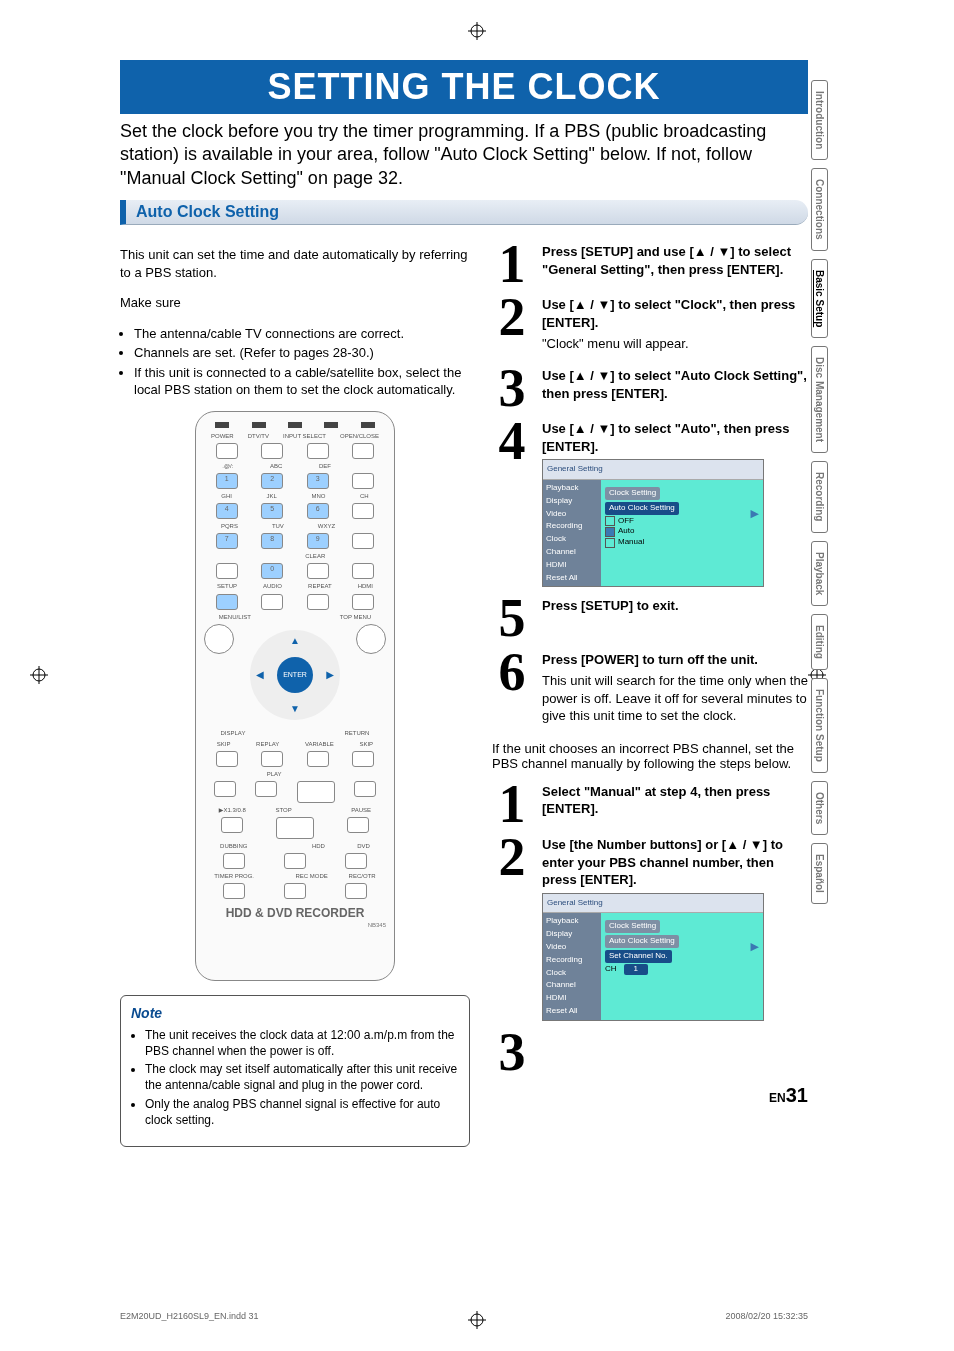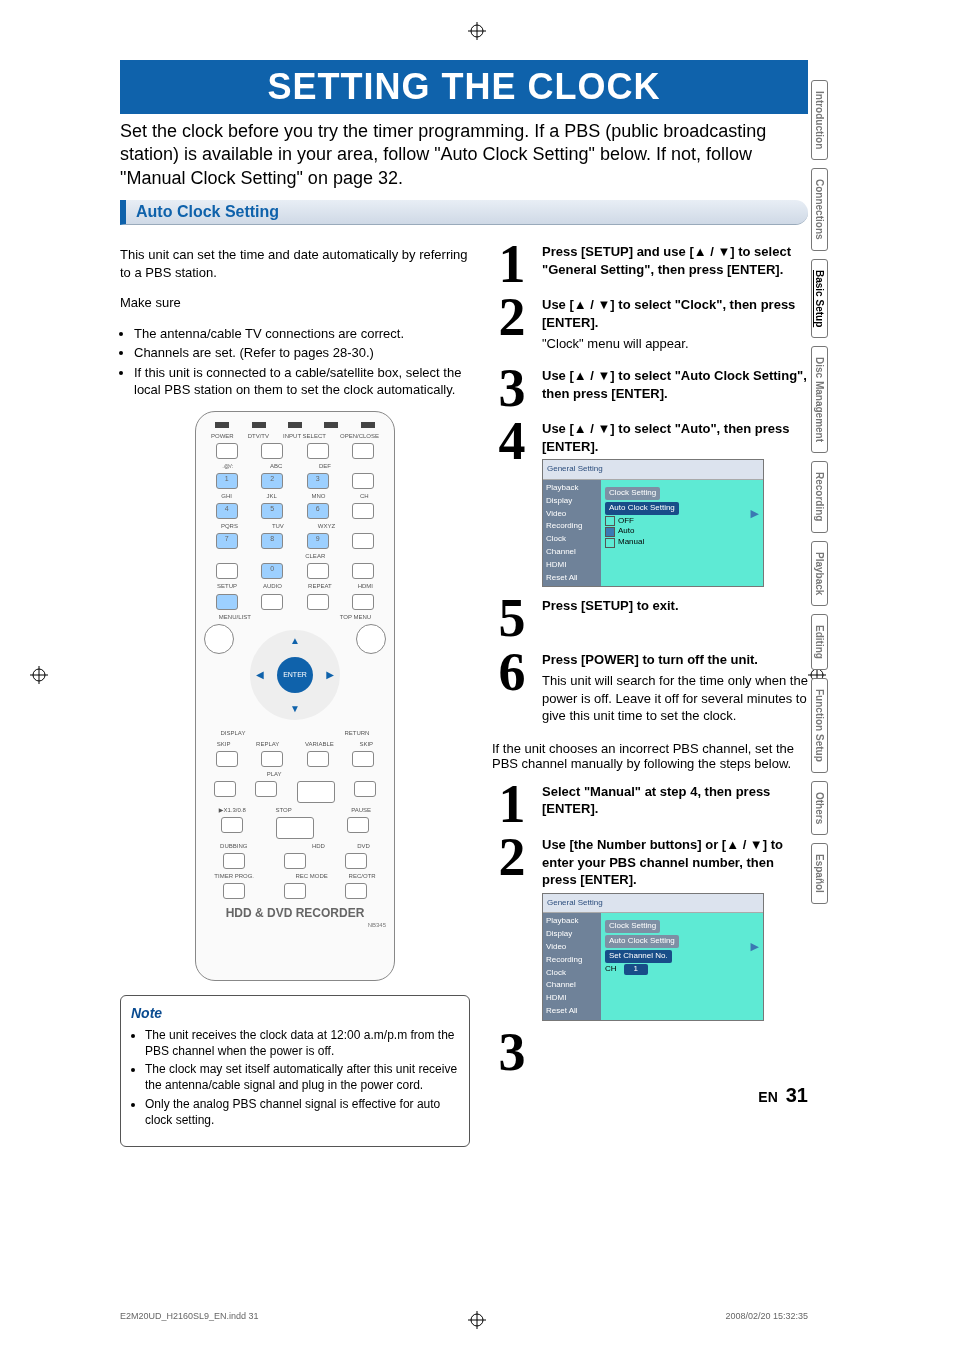--- a/index.html
+++ b/index.html
@@ -58,21 +58,21 @@
   .menu .chk{width:8px;height:8px;border:1px solid #555;display:inline-block}
   .menu .chk.filled{background:#3b79b3}
   .menu .chinput{background:#184d88;color:#fff;padding:0 10px;border-radius:2px;margin-left:4px}
   
   .tabs{position:absolute;right:20px;top:80px;display:flex;flex-direction:column;gap:8px}
   .tab{border:1px solid #777;border-radius:3px;writing-mode:vertical-rl;text-orientation:mixed;font-size:10px;color:#777;padding:10px 2px;text-align:center;background:#fff;font-weight:bold}
   .tab.active{text-decoration:underline;color:#000}
   
   .footer{position:absolute;bottom:30px;left:120px;right:40px;display:flex;justify-content:space-between;font-size:9px;color:#666;align-items:flex-end}
   .pgnum{font-size:20px;font-weight:bold;color:#000}
-  .pgnum .en{font-size:14px;margin-right:8px}
+  .pgnum .en{font-size:12px;margin-right:0}
 </style>
 </head>
 <body>
 
 <div class="page">
 
   <div class="reg" style="left:468px;top:22px">
       <svg viewBox="0 0 18 18">
         <circle cx="9" cy="9" r="6" fill="none" stroke="#000"></circle>
         <line x1="9" y1="0" x2="9" y2="18" stroke="#000"></line>

